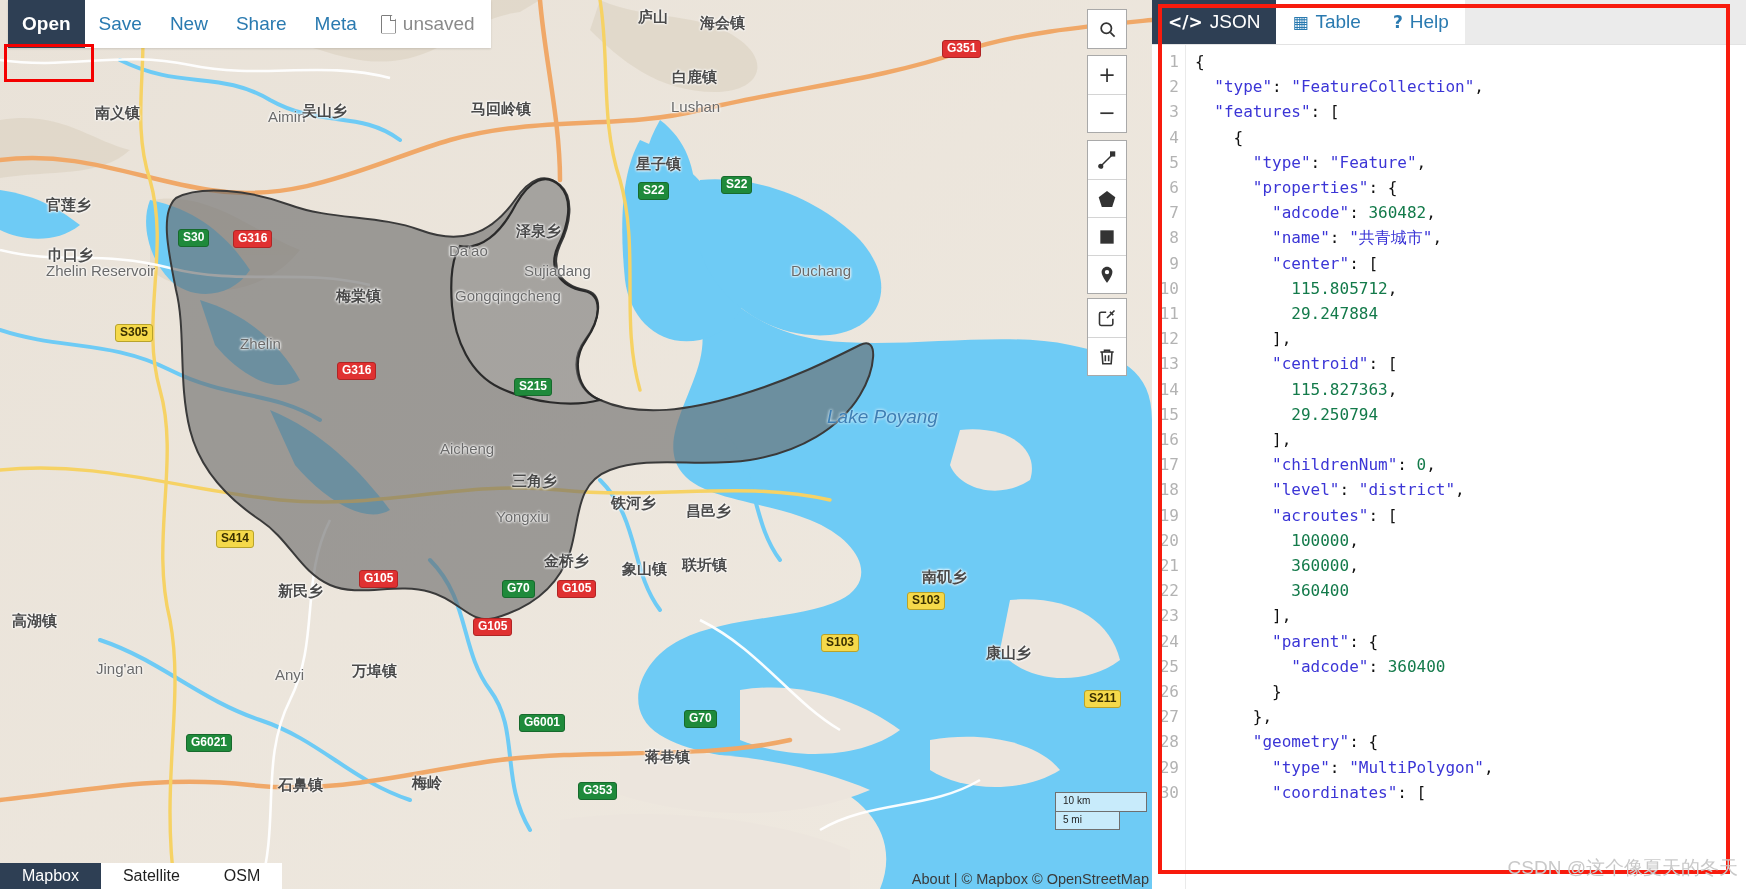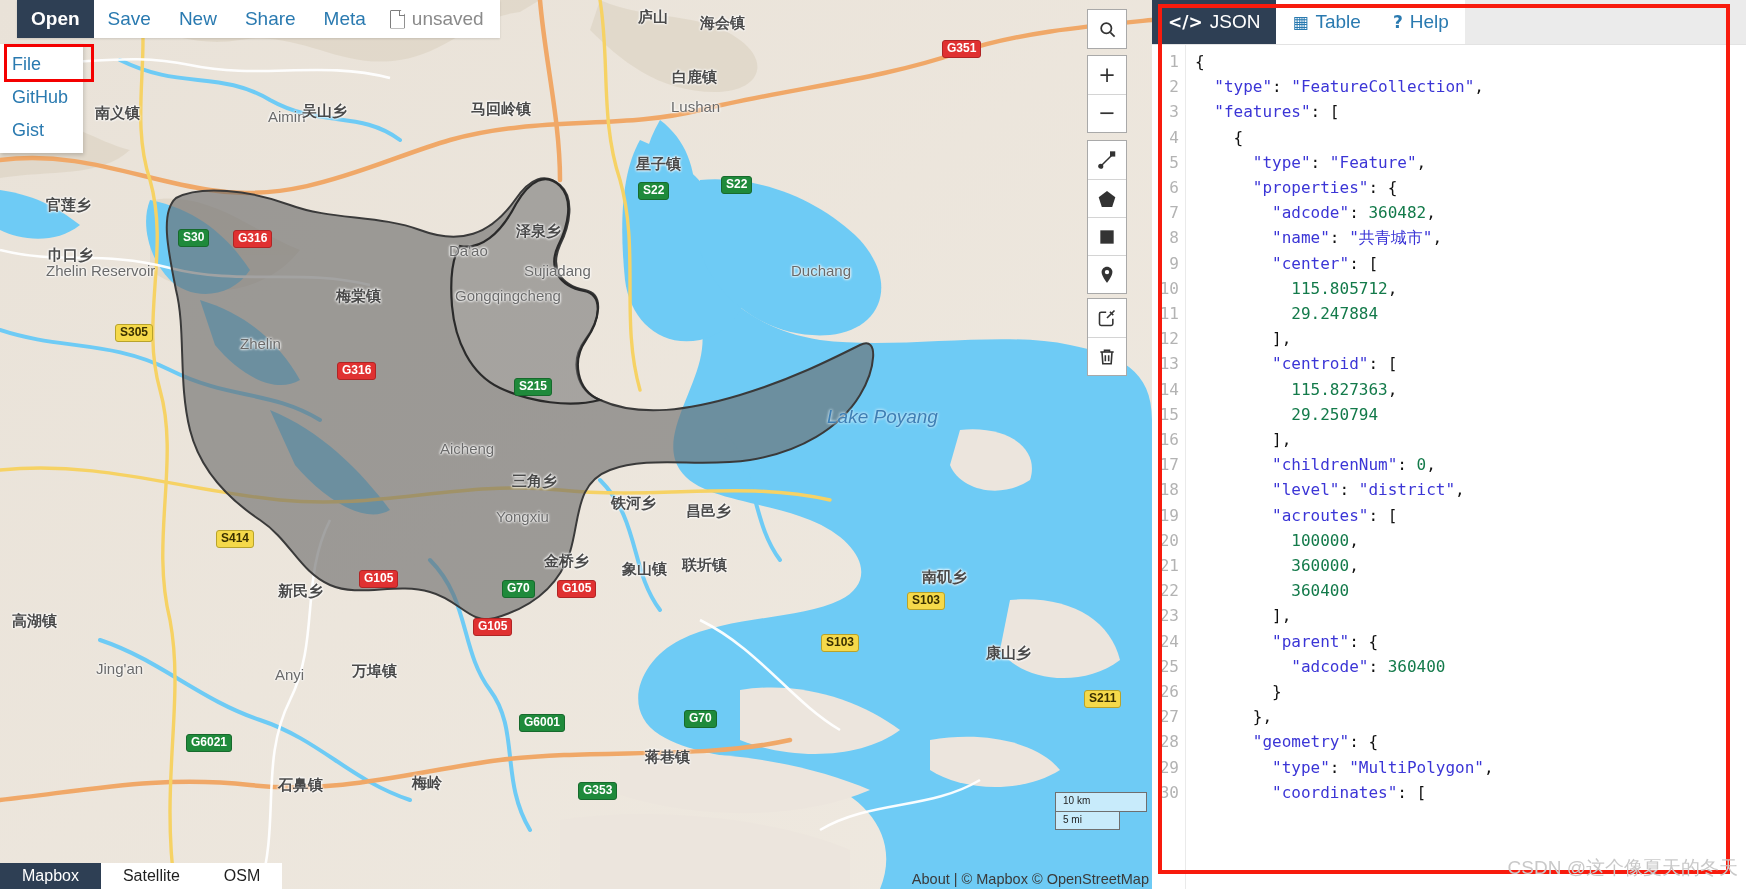--- a/index.html
+++ b/index.html
@@ -14,21 +14,21 @@
 
   
   #map-pane {
     position: absolute; left: 0; top: 0; width: 1152px; height: 889px;
     overflow: hidden; background: #ece5dd;
   }
   #map-canvas { position: absolute; inset: 0; }
 
   
   #menubar {
-    position: absolute; left: 17px; top: 0; height: 38px; width: 483px;
+    position: absolute; left: 8px; top: 0; height: 48px; width: 483px;
     background: #ffffff; display: flex; align-items: stretch;
     z-index: 40; box-shadow: 0 1px 2px rgba(0,0,0,.12);
   }
   .menu-btn {
     display: flex; align-items: center; padding: 0 14px;
     font-size: 19px; color: #2a7ab0; cursor: pointer; white-space: nowrap;
   }
   .menu-btn.active { background: #2e3f54; color: #fff; font-weight: 600; }
   #filename-wrap { display: flex; align-items: center; padding: 0 10px; gap: 7px; color: #8a8a8a; font-size: 19px;}
   .file-glyph { width: 15px; height: 19px; position: relative; display:inline-block; }
@@ -326,25 +326,20 @@
       <div class="menu-btn">Save</div>
       <div class="menu-btn">New</div>
       <div class="menu-btn">Share</div>
       <div class="menu-btn">Meta</div>
       <div id="filename-wrap">
         <span class="file-glyph"></span>
         <span>unsaved</span>
       </div>
     </div>
 
-    <div id="open-dropdown">
-      <div class="dd-item">File</div>
-      <div class="dd-item">GitHub</div>
-      <div class="dd-item">Gist</div>
-    </div>
     <div id="file-highlight"></div>
 
     <div class="ctl-group" id="ctl-search">
       <div class="ctl-btn">
         <svg width="19" height="19" viewBox="0 0 24 24" fill="none" stroke="#333" stroke-width="2.2">
           <circle cx="10.5" cy="10.5" r="6.5"></circle>
             <line x1="15.5" y1="15.5" x2="21" y2="21"></line>
         </svg>
       </div>
     </div>

